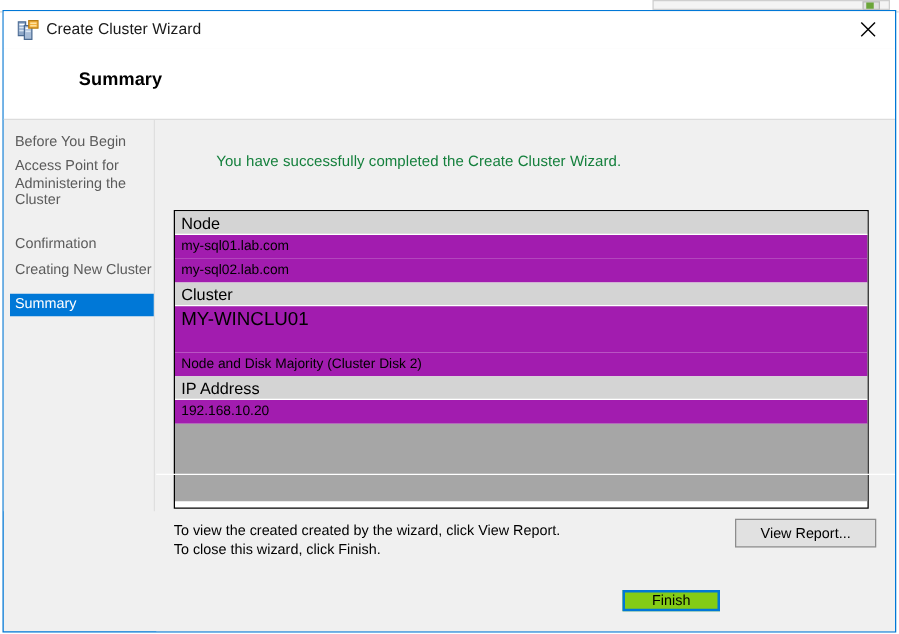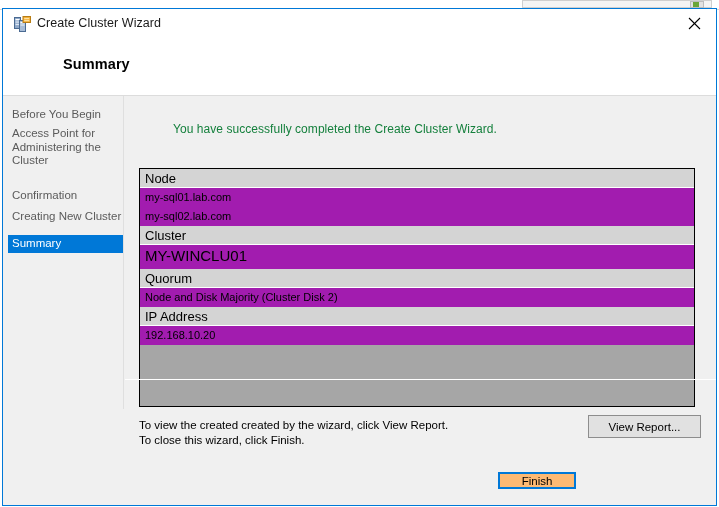--- a/index.html
+++ b/index.html
@@ -178,21 +178,21 @@
     background: #a21caf;
     color: #000000;
     font-size: 11px;
     height: 19px;
     line-height: 19px;
     padding-left: 5px;
     box-sizing: border-box;
   }
   .tbl-value.big {
     font-size: 15px;
-    height: 24px;
+    height: 37px;
     line-height: 22px;
   }
   #table-filler {
     background: #a6a6a6;
     height: 62px;
   }
 
   
   #footer-note {
     position: absolute;
@@ -227,21 +227,21 @@
     width: 591px;
     height: 1px;
     background: #ffffff;
   }
   #finish-button {
     position: absolute;
     left: 495px;
     top: 463px;
     width: 78px;
     height: 17px;
-    background: #fdba74;
+    background: #84cc16;
     border: 2px solid #0078d7;
     box-sizing: border-box;
     font-size: 11.5px;
     color: #000000;
     display: flex;
     align-items: center;
     justify-content: center;
     cursor: default;
   }
 </style>
@@ -297,21 +297,20 @@
   <div id="content-panel">
 
     <div id="success-message">You have successfully completed the Create Cluster Wizard.</div>
 
     <div id="summary-table">
       <div class="tbl-section">Node</div>
       <div class="tbl-value">my-sql01.lab.com</div>
       <div class="tbl-value">my-sql02.lab.com</div>
       <div class="tbl-section">Cluster</div>
       <div class="tbl-value big">MY-WINCLU01</div>
-      <div class="tbl-section">Quorum</div>
       <div class="tbl-value">Node and Disk Majority (Cluster Disk 2)</div>
       <div class="tbl-section">IP Address</div>
       <div class="tbl-value">192.168.10.20</div>
       <div id="table-filler"></div>
     </div>
 
     <div id="footer-note">
       <div>To view the created created by the wizard, click View Report.</div>
       <div>To close this wizard, click Finish.</div>
     </div>

